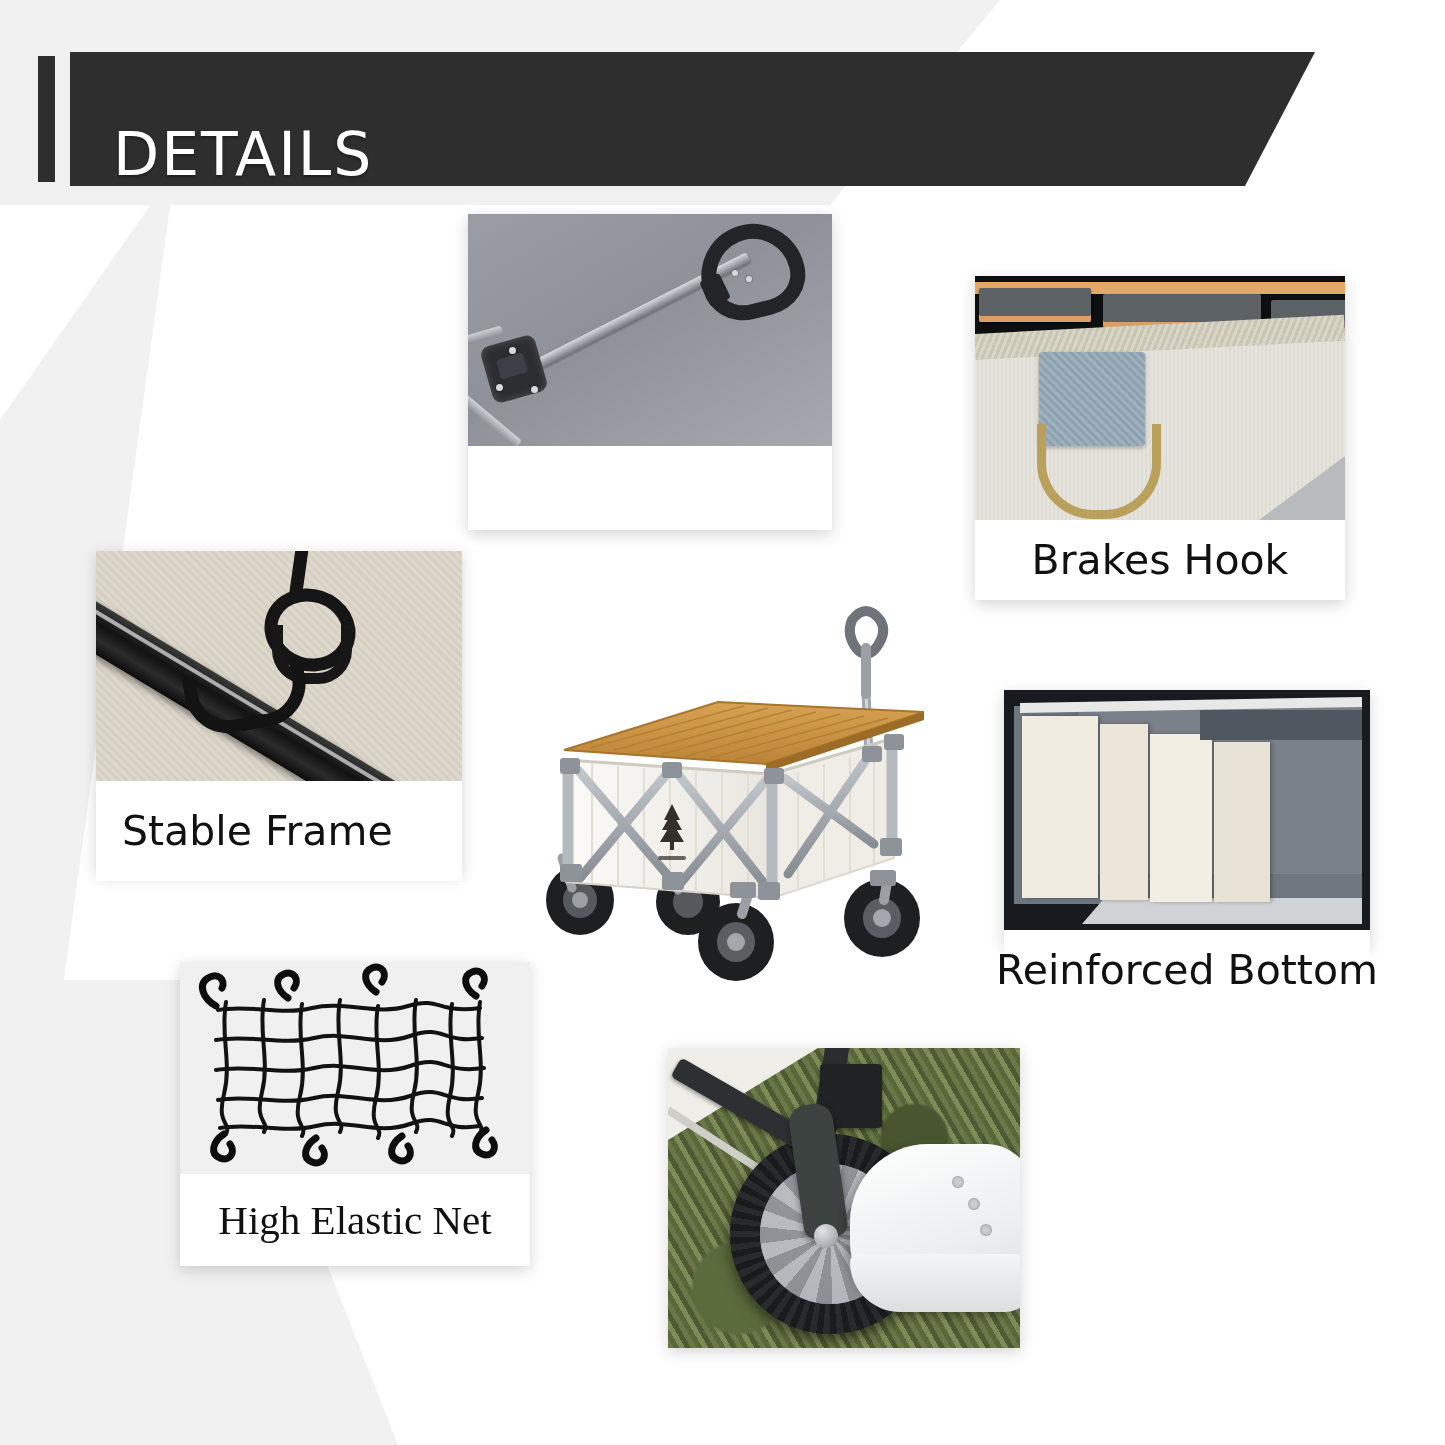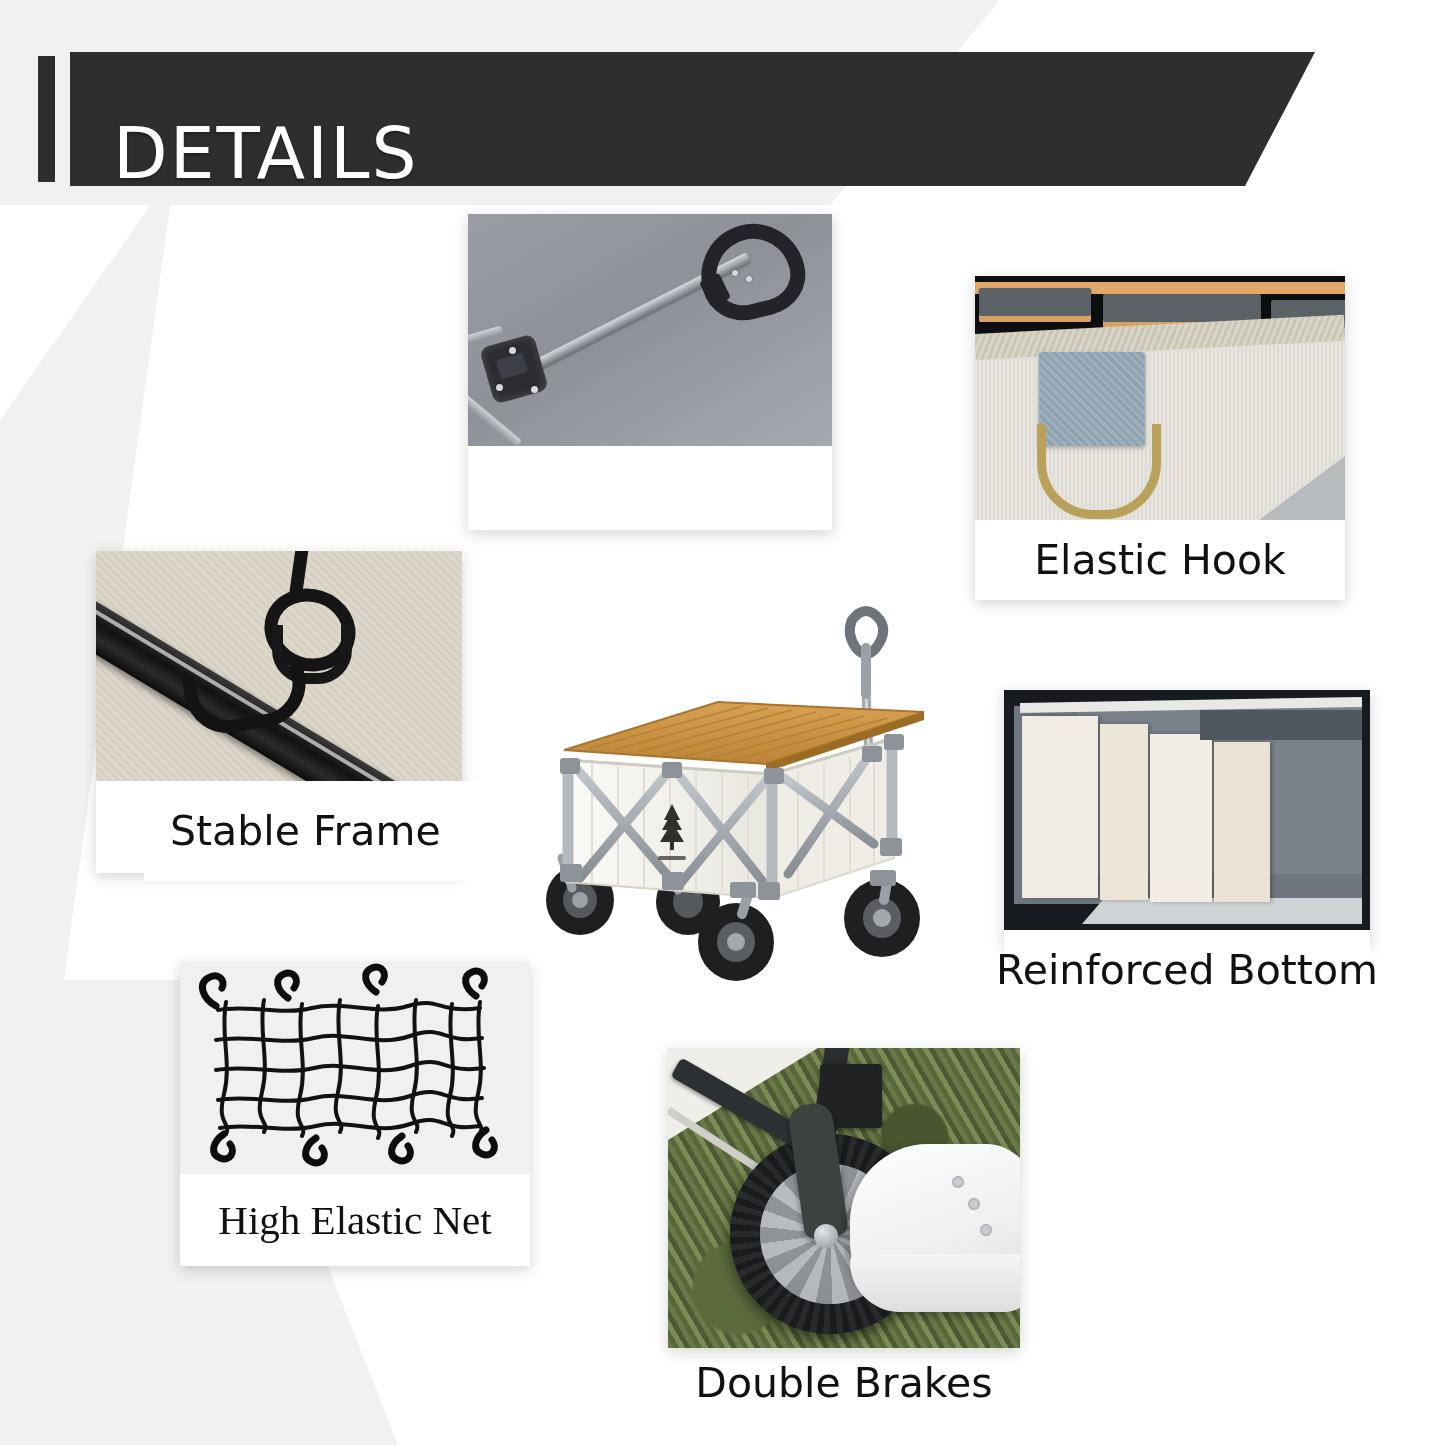--- a/index.html
+++ b/index.html
@@ -37,21 +37,21 @@
     background:#2e2e2e;
   }
   .hdr-bar{
     position:absolute;left:70px;top:0;width:1245px;height:134px;
     background:#2e2e2e;
     clip-path:polygon(0 0,1245px 0,1175px 134px,0 134px);
     box-shadow:0 3px 6px rgba(0,0,0,.18);
   }
   .hdr-title{
     position:absolute;left:113px;top:58px;
-    font-size:71px;line-height:88px;
+    font-size:60px;line-height:88px;
     letter-spacing:2px;
     color:#ffffff;font-weight:400;
     white-space:nowrap;
     text-shadow:0 2px 3px rgba(0,0,0,.35);
   }
 
   
   .card{position:absolute;background:#ffffff;box-shadow:0 4px 14px rgba(0,0,0,.17);}
   .card .photo{position:relative;width:100%;overflow:hidden;background:#e6e6e6;}
   .card .label{
@@ -67,21 +67,21 @@
   #card-handle{left:468px;top:214px;width:364px;height:316px;}
   #card-handle .photo{height:232px;}
   #card-handle .label{height:84px;}
 
   #card-hook{left:975px;top:276px;width:370px;height:324px;}
   #card-hook .photo{height:244px;}
   #card-hook .label{height:80px;}
 
   #card-frame{left:96px;top:551px;width:366px;height:322px;}
   #card-frame .photo{height:230px;}
-  #card-frame .label{height:100px;margin-left:48px;}
+  #card-frame .label{height:100px;}
 
   #card-bottom{left:1004px;top:690px;width:366px;height:256px;}
   #card-bottom .photo{height:240px;}
   #card-bottom .label{height:80px;}
 
   #card-net{left:180px;top:962px;width:350px;height:304px;font-family:Liberation Serif, serif;}
   #card-net .photo{height:212px;background:#f0f0f0;}
   #card-net .label{height:92px;}
 
   #card-brakes{left:668px;top:1048px;width:352px;height:370px;box-shadow:none;}
@@ -282,21 +282,21 @@
       <div class="ph hook-dark"></div>
       <div class="ph hook-wood" style="left:-6px;top:6px;width:400px;"></div>
       <div class="ph hook-slat" style="left:4px;top:12px;width:112px;"></div>
       <div class="ph hook-slat" style="left:128px;top:18px;width:158px;"></div>
       <div class="ph hook-slat" style="left:296px;top:24px;width:104px;"></div>
       <div class="ph hook-hem"></div>
       <div class="ph hook-strap"></div>
       <div class="ph hook-ring"></div>
       <div class="ph hook-shadowcorner"></div>
     </div>
-    <div class="label">Elastic Hook</div>
+    <div class="label">Brakes Hook</div>
   </div>
 
   <div class="card lbl-left" id="card-frame">
     <div class="photo">
       <div class="ph frame-bg"></div>
       <div class="ph frame-tube"></div>
       <div class="ph frame-tube-hl"></div>
       <div class="ph frame-cord"></div>
       <div class="ph frame-loop"></div>
       <div class="ph frame-dring"></div>
@@ -371,21 +371,20 @@
       <div class="ph db-armB"></div>
       <div class="ph db-bracket"></div>
       <div class="ph db-lever"></div>
       <div class="ph db-bolt"></div>
       <div class="ph db-shoe"></div>
       <div class="ph db-shoe-sole"></div>
       <div class="ph db-lace" style="right:56px;top:128px;"></div>
       <div class="ph db-lace" style="right:40px;top:150px;"></div>
       <div class="ph db-lace" style="right:28px;top:176px;"></div>
     </div>
-    <div class="label">Double Brakes</div>
   </div>
 
   <div id="hero">
     <svg class="hero-svg" viewBox="0 0 440 420">
       <defs>
         <linearGradient id="woodg" x1="0" y1="0" x2="0" y2="1">
           <stop offset="0" stop-color="#d8a253"></stop>
           <stop offset="1" stop-color="#bc8436"></stop>
         </linearGradient>
         <linearGradient id="canvg" x1="0" y1="0" x2="1" y2="0">

